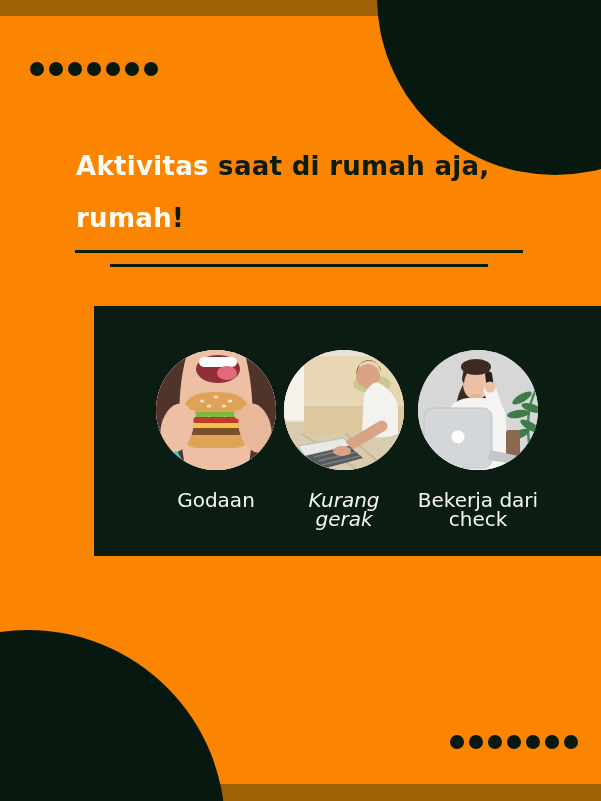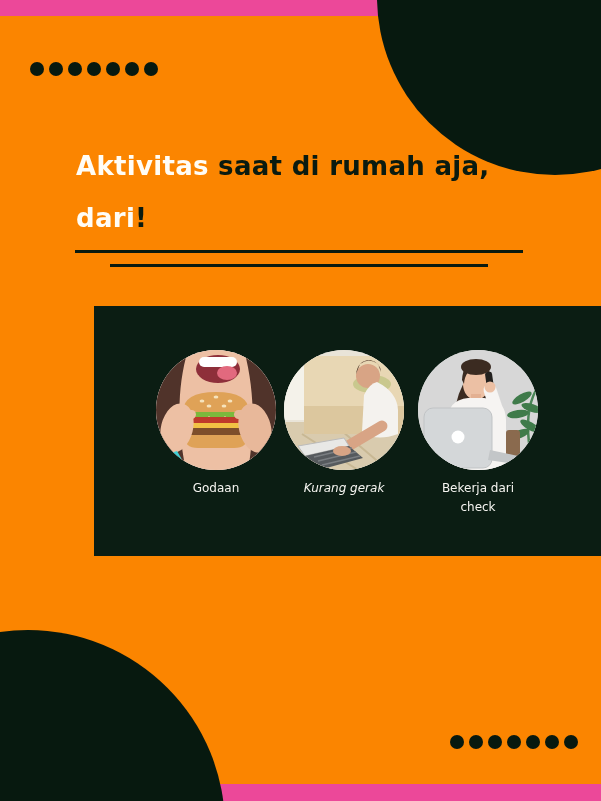--- a/index.html
+++ b/index.html
@@ -1,19 +1,19 @@
 <!DOCTYPE html>
 <html><head>
 <meta charset="utf-8">
 <style>
   * { margin:0; padding:0; box-sizing:border-box; }
   html,body { background:#222; }
   .canvas {
     position:relative; width:601px; height:801px; overflow:hidden;
-    background:#ec4899;
+    background:#a16207;
     font-family:"DejaVu Sans", sans-serif;
     padding-left:44px;
   }
   .orange-bg {
     position:absolute; left:0; top:16px; width:601px; height:768px;
     background:#FB8500;
   }
   .decor-circle { position:absolute; border-radius:50%; background:#07190F; }
   .circle-tr { left:377px; top:-181px; width:356px; height:356px; }
   .circle-bl { left:-169px; top:630px; width:394px; height:394px; }
@@ -39,21 +39,21 @@
     background:#0B1D13;
   }
   .card { position:absolute; top:44px; width:124px; text-align:center; }
   .card-1 { left:60px; } .card-2 { left:188px;font-style:italic; } .card-3 { left:322px;text-align:center; }
   .photo {
     width:120px; height:120px; border-radius:50%; overflow:hidden;
     margin:0 auto; background:#ddd;
   }
   .photo svg { display:block; }
   .caption {
-    margin-top:9px; color:#F6F5F1; font-size:12px; line-height:19px;
+    margin-top:21px; color:#F6F5F1; font-size:20px; line-height:19px;
     font-family:"DejaVu Sans", sans-serif;
   }
   .cap-line:empty { display:none; }
 </style>
 </head>
 <body>
 
 <div class="canvas">
 
   <div class="orange-bg"></div>
@@ -65,21 +65,21 @@
     <span class="dot"></span>
     <span class="dot"></span>
     <span class="dot"></span>
     <span class="dot"></span>
     <span class="dot"></span>
     <span class="dot"></span>
   </div>
 
   <h1 class="title">
     <span><span class="hl">Aktivitas</span><span> saat di rumah aja,</span></span><br>
-    <span><span class="hl">dari</span><span>!</span></span>
+    <span><span class="hl">rumah</span><span>!</span></span>
   </h1>
 
   <div class="rule rule-1"></div>
   <div class="rule rule-2"></div>
 
   <div class="panel">
 
     <div class="card card-1">
       <div class="photo">
         <svg viewBox="0 0 120 120" width="120" height="120">

